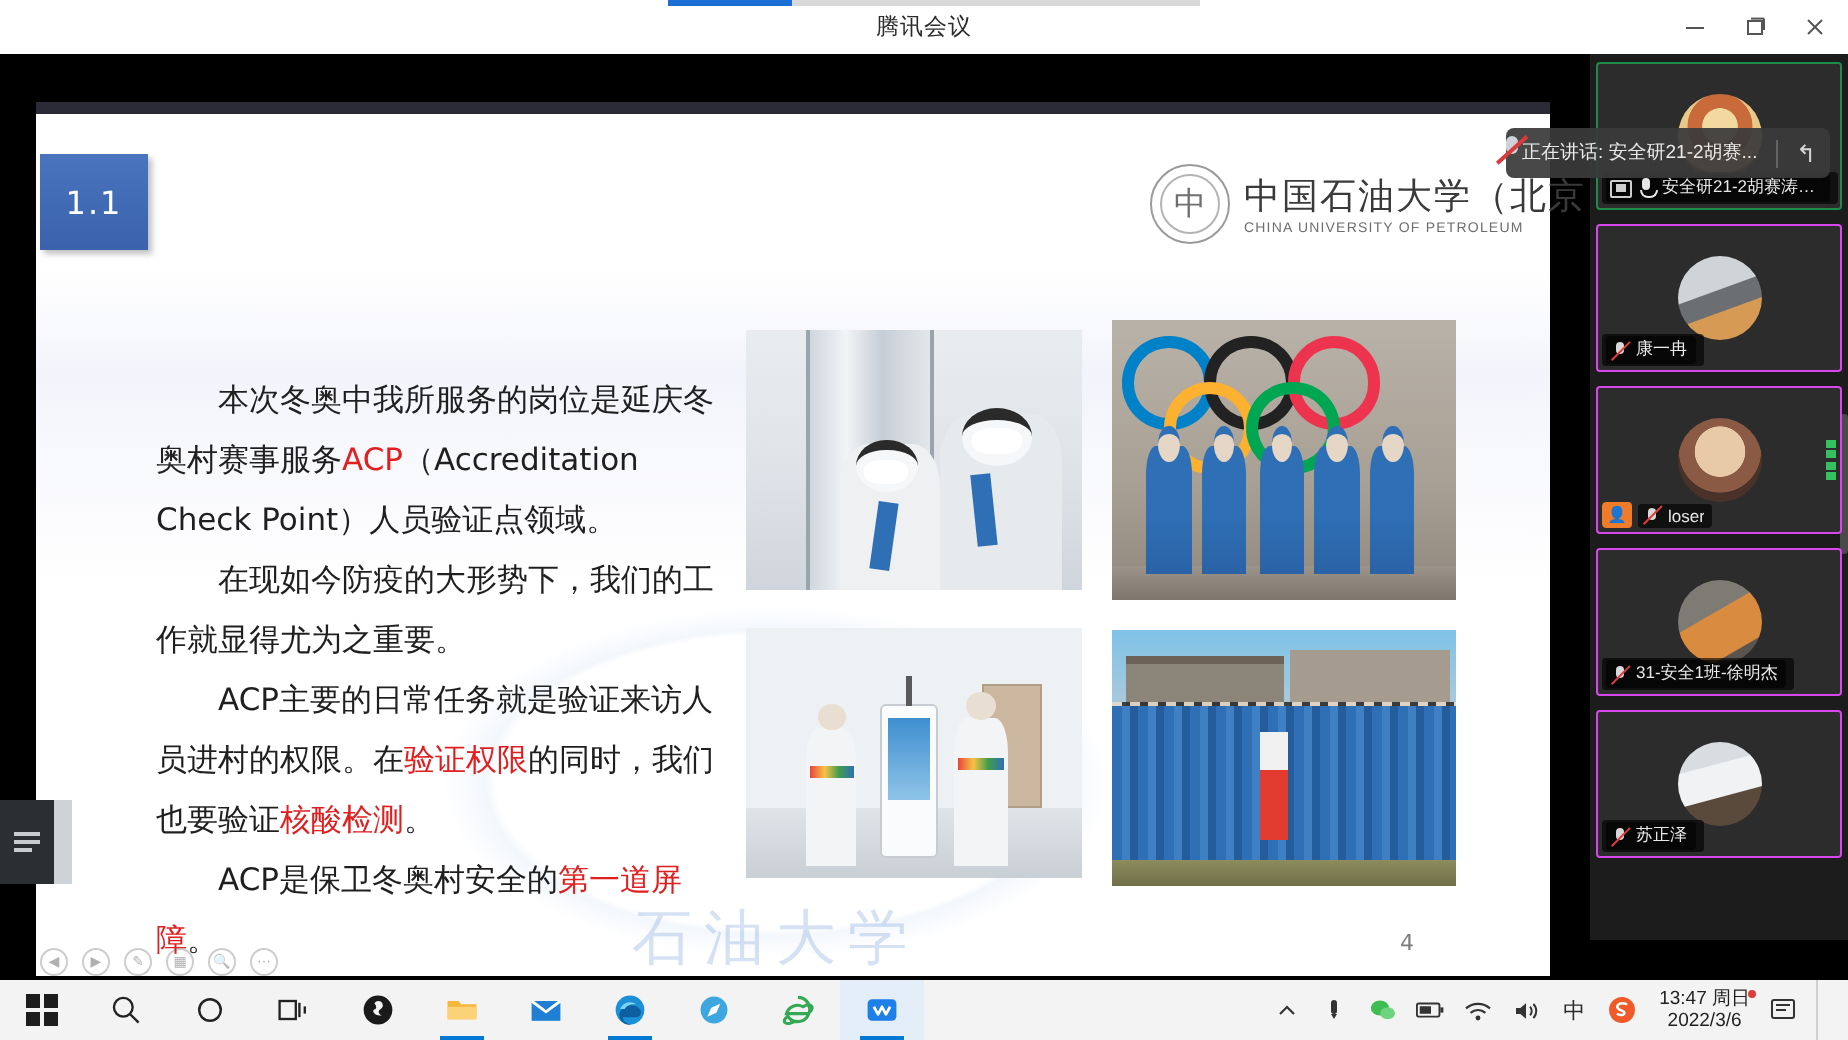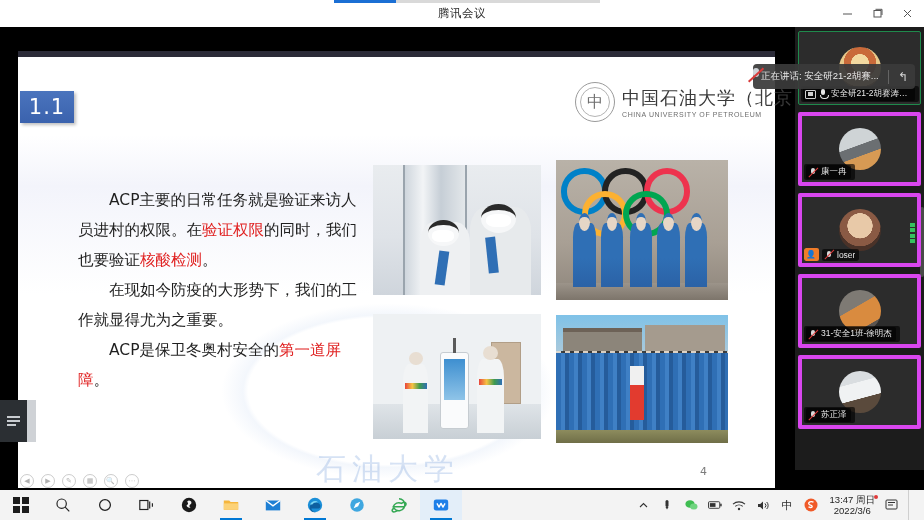--- a/index.html
+++ b/index.html
@@ -56,23 +56,23 @@
     background: radial-gradient(ellipse at center, rgba(120,160,220,.0) 52%, rgba(120,160,220,.55) 54%, rgba(120,160,220,.0) 62%);
   }
   .watermark-text {
     position: absolute; left: 190px; top: 398px; width: 360px;
     text-align: center; font-size: 30px; color: rgba(120,160,220,.30);
     font-family: "DejaVu Serif", serif; letter-spacing: 6px; pointer-events: none;
   }
 
   
   .hdr-num {
-    position: absolute; left: 20px; top: 64px; width: 54px; height: 32px;
+    position: absolute; left: 20px; top: 50px; width: 54px; height: 48px;
     background: linear-gradient(to bottom,#4a74bd,#3a62ad);
-    color: #fff; font-size: 21px; display: flex; align-items: center; justify-content: center;
+    color: #fff; font-size: 16px; display: flex; align-items: center; justify-content: center;
     letter-spacing: 1px; box-shadow: 2px 2px 3px rgba(0,0,0,.25);
     font-family: "DejaVu Sans", sans-serif;
   }
   .hdr-bar {
     position: absolute; left: 84px; top: 56px; width: 690px; height: 32px;
     background: linear-gradient(to right,#3f68b4 0%, #5f86c9 35%, #9cb5dd 70%, #d5dff0 100%);
     display: flex; align-items: center; box-shadow: 1px 2px 3px rgba(0,0,0,.18);
   }
   .hdr-title { color: #fff; font-size: 17px; margin-left: 12px; letter-spacing: 3px; }
 
@@ -206,21 +206,21 @@
   .left-tab .lines i:nth-child(3){ width:9px; }
   .left-tab-shade { position:absolute; left:27px; top:373px; width:9px; height:42px; background:#cfd2d6; }
 
   
   .participants {
     position: absolute; left: 795px; top: 27px; width: 129px; height: 443px;
     background: #1c1c1c; padding: 4px 3px;
   }
   .ptile {
     position: relative; width: 123px; height: 74px; margin-bottom: 7px;
-    background: #2c2c2c; border: 4px solid #d946ef; border-radius: 2px; overflow: hidden;
+    background: #2c2c2c; border: 1px solid #d946ef; border-radius: 2px; overflow: hidden;
   }
   .ptile.speaking { border: 1.5px solid #1f8a4c; }
   .pavatar {
     position: absolute; left: 50%; top: 50%; transform: translate(-50%,-50%);
     width: 42px; height: 42px; border-radius: 50%; overflow: hidden;
   }
   .pname {
     position: absolute; left: 2px; bottom: 2px; max-width: 118px;
     display: flex; align-items: center; gap: 3px;
     background: rgba(0,0,0,.62); border-radius: 2px; padding: 1px 4px 1px 2px;
@@ -366,22 +366,23 @@
       <div class="logo-seal">
         <span>中</span>
       </div>
       <div class="logo-txt">
         <div class="logo-cn">中国石油大学（北京）</div>
         <div class="logo-en">CHINA UNIVERSITY OF PETROLEUM</div>
       </div>
     </div>
 
     <div class="body-text" id="body-text">
+        <p><span>本次冬奥中我所服务的岗位是延庆冬奥村赛事服务</span><span class="red">ACP</span><span>（Accreditation Check Point）人员验证点领域。</span></p>
+        <p><span>在现如今防疫的大形势下，我们的工作就显得尤为之重要。</span></p>
         <p><span>ACP主要的日常任务就是验证来访人员进村的权限。在</span><span class="red">验证权限</span><span>的同时，我们也要验证</span><span class="red">核酸检测</span><span>。</span></p>
-        <p><span>在现如今防疫的大形势下，我们的工作就显得尤为之重要。</span></p>
         <p><span>ACP是保卫冬奥村安全的</span><span class="red">第一道屏障</span><span>。</span></p>
       </div>
 
     <div class="photo ph1">
       <div class="door"></div>
       <div class="p-a"></div>
       <div class="p-b"></div>
       <div class="f-a"></div>
       <div class="f-b"></div>
       <div class="mask-a"></div>

